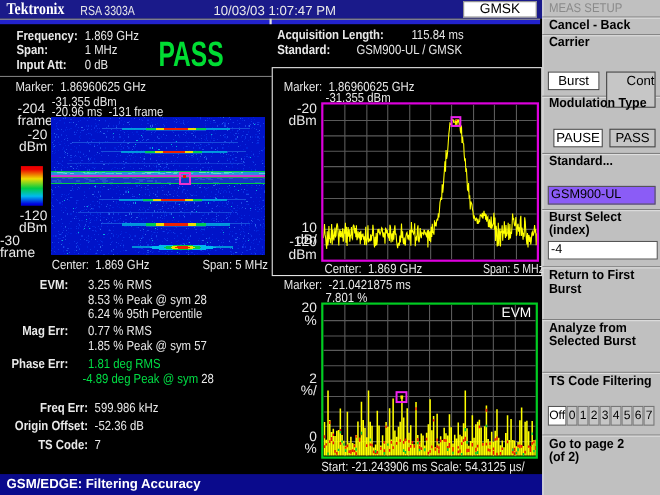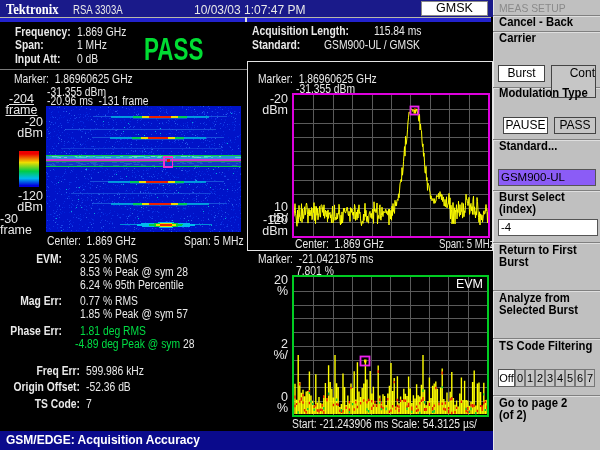--- a/index.html
+++ b/index.html
@@ -36,21 +36,21 @@
 <div class="abs w b cx" style="left:252px;top:38px;">Standard:</div>
 <div class="abs w cx" style="left:324px;top:38px;">GSM900-UL / GMSK</div>
 
 <div class="abs" style="left:0;top:69px;width:247px;height:1px;background:#7a7a7a;"></div>
 <div class="abs" style="left:247px;top:61px;width:246px;height:190px;border:1px solid #e4e4e4;"></div>
 
 <div class="abs w cx" style="left:14px;top:71.7px;">Marker:&nbsp; 1.86960625 GHz</div>
 <div class="abs w cx" style="left:47px;top:84.8px;">-31.355 dBm</div>
 <div class="abs w cx" style="left:47px;top:94px;">-20.96 ms&nbsp; -131 frame</div>
 
-<div class="abs w t11" style="left:0;top:94.2px;width:43px;text-align:center;line-height:11px;text-decoration:underline;">-204<br>frame</div>
+<div class="abs w t11" style="left:16px;top:94.2px;width:43px;text-align:left;line-height:11px;">-204<br>frame</div>
 <div class="abs w t11" style="left:0;top:117.2px;width:43px;text-align:right;line-height:11px;">-20<br>dBm</div>
 <div class="abs" style="left:19px;top:151px;width:20px;height:36px;background:linear-gradient(#ee0000 8%,#eedd00 32%,#00cc44 56%,#00bbee 76%,#0000dd 96%);"></div>
 <div class="abs w t11" style="left:0;top:191.2px;width:43px;text-align:right;line-height:11px;">-120<br>dBm</div>
 <div class="abs w t11" style="left:0;top:214.2px;width:43px;text-align:left;line-height:11px;">-30<br>frame</div>
 
 <div class="abs" style="left:46px;top:106px;width:195px;height:126px;"><svg width="195" height="126" viewBox="0 0 195 126" shape-rendering="crispEdges">
       <rect width="195" height="126" fill="#0013c8"></rect>
       <rect x="163" y="14" width="1" height="1" fill="#0022d8"></rect>
       <rect x="70" y="31" width="1" height="1" fill="#0022d8"></rect>
       <rect x="188" y="13" width="1" height="1" fill="#0a30e2"></rect>
@@ -2927,21 +2927,21 @@
 <div class="abs cx" style="left:80px;top:324px;color:#00dd44;">1.81 deg RMS</div>
 <div class="abs cx" style="left:75px;top:337px;color:#00dd44;">-4.89 deg Peak @ sym <span class="w">28</span></div>
 <div class="abs w b cxr" style="left:0;top:364px;width:80px;">Freq Err:</div>
 <div class="abs w cx" style="left:86px;top:364px;">599.986 kHz</div>
 <div class="abs w b cxr" style="left:0;top:380px;width:80px;">Origin Offset:</div>
 <div class="abs w cx" style="left:86px;top:380px;">-52.36 dB</div>
 <div class="abs w b cxr" style="left:0;top:397px;width:80px;">TS Code:</div>
 <div class="abs w cx" style="left:86px;top:397px;">7</div>
 
 <div class="abs" style="left:0;top:431px;width:494px;height:19px;background:#0a0a8c;"></div>
-<div class="abs b" style="left:6px;top:433px;color:#fff;font-size:12px;">GSM/EDGE: Acquisition Accuracy</div>
+<div class="abs b" style="left:6px;top:433px;color:#fff;font-size:12px;">GSM/EDGE: Filtering Accuracy</div>
 
 <div class="abs" style="left:493px;top:0;width:107px;height:450px;background:#c0c0c0;border-left:1px solid #e8e8e8;"></div>
 <div class="abs" style="left:499px;top:2px;color:#8a8a8a;font-size:11.5px;transform:scaleX(0.9);transform-origin:0 0;">MEAS SETUP</div>
 <div class="abs" style="left:493px;top:15px;width:107px;height:1px;background:#808080;"></div>
 <div class="abs" style="left:493px;top:16px;width:107px;height:1px;background:#dfdfdf;"></div>
 <div class="abs" style="left:493px;top:31px;width:107px;height:1px;background:#808080;"></div>
 <div class="abs" style="left:493px;top:32px;width:107px;height:1px;background:#dfdfdf;"></div>
 <div class="abs" style="left:493px;top:87px;width:107px;height:1px;background:#808080;"></div>
 <div class="abs" style="left:493px;top:88px;width:107px;height:1px;background:#dfdfdf;"></div>
 <div class="abs" style="left:493px;top:139px;width:107px;height:1px;background:#808080;"></div>

